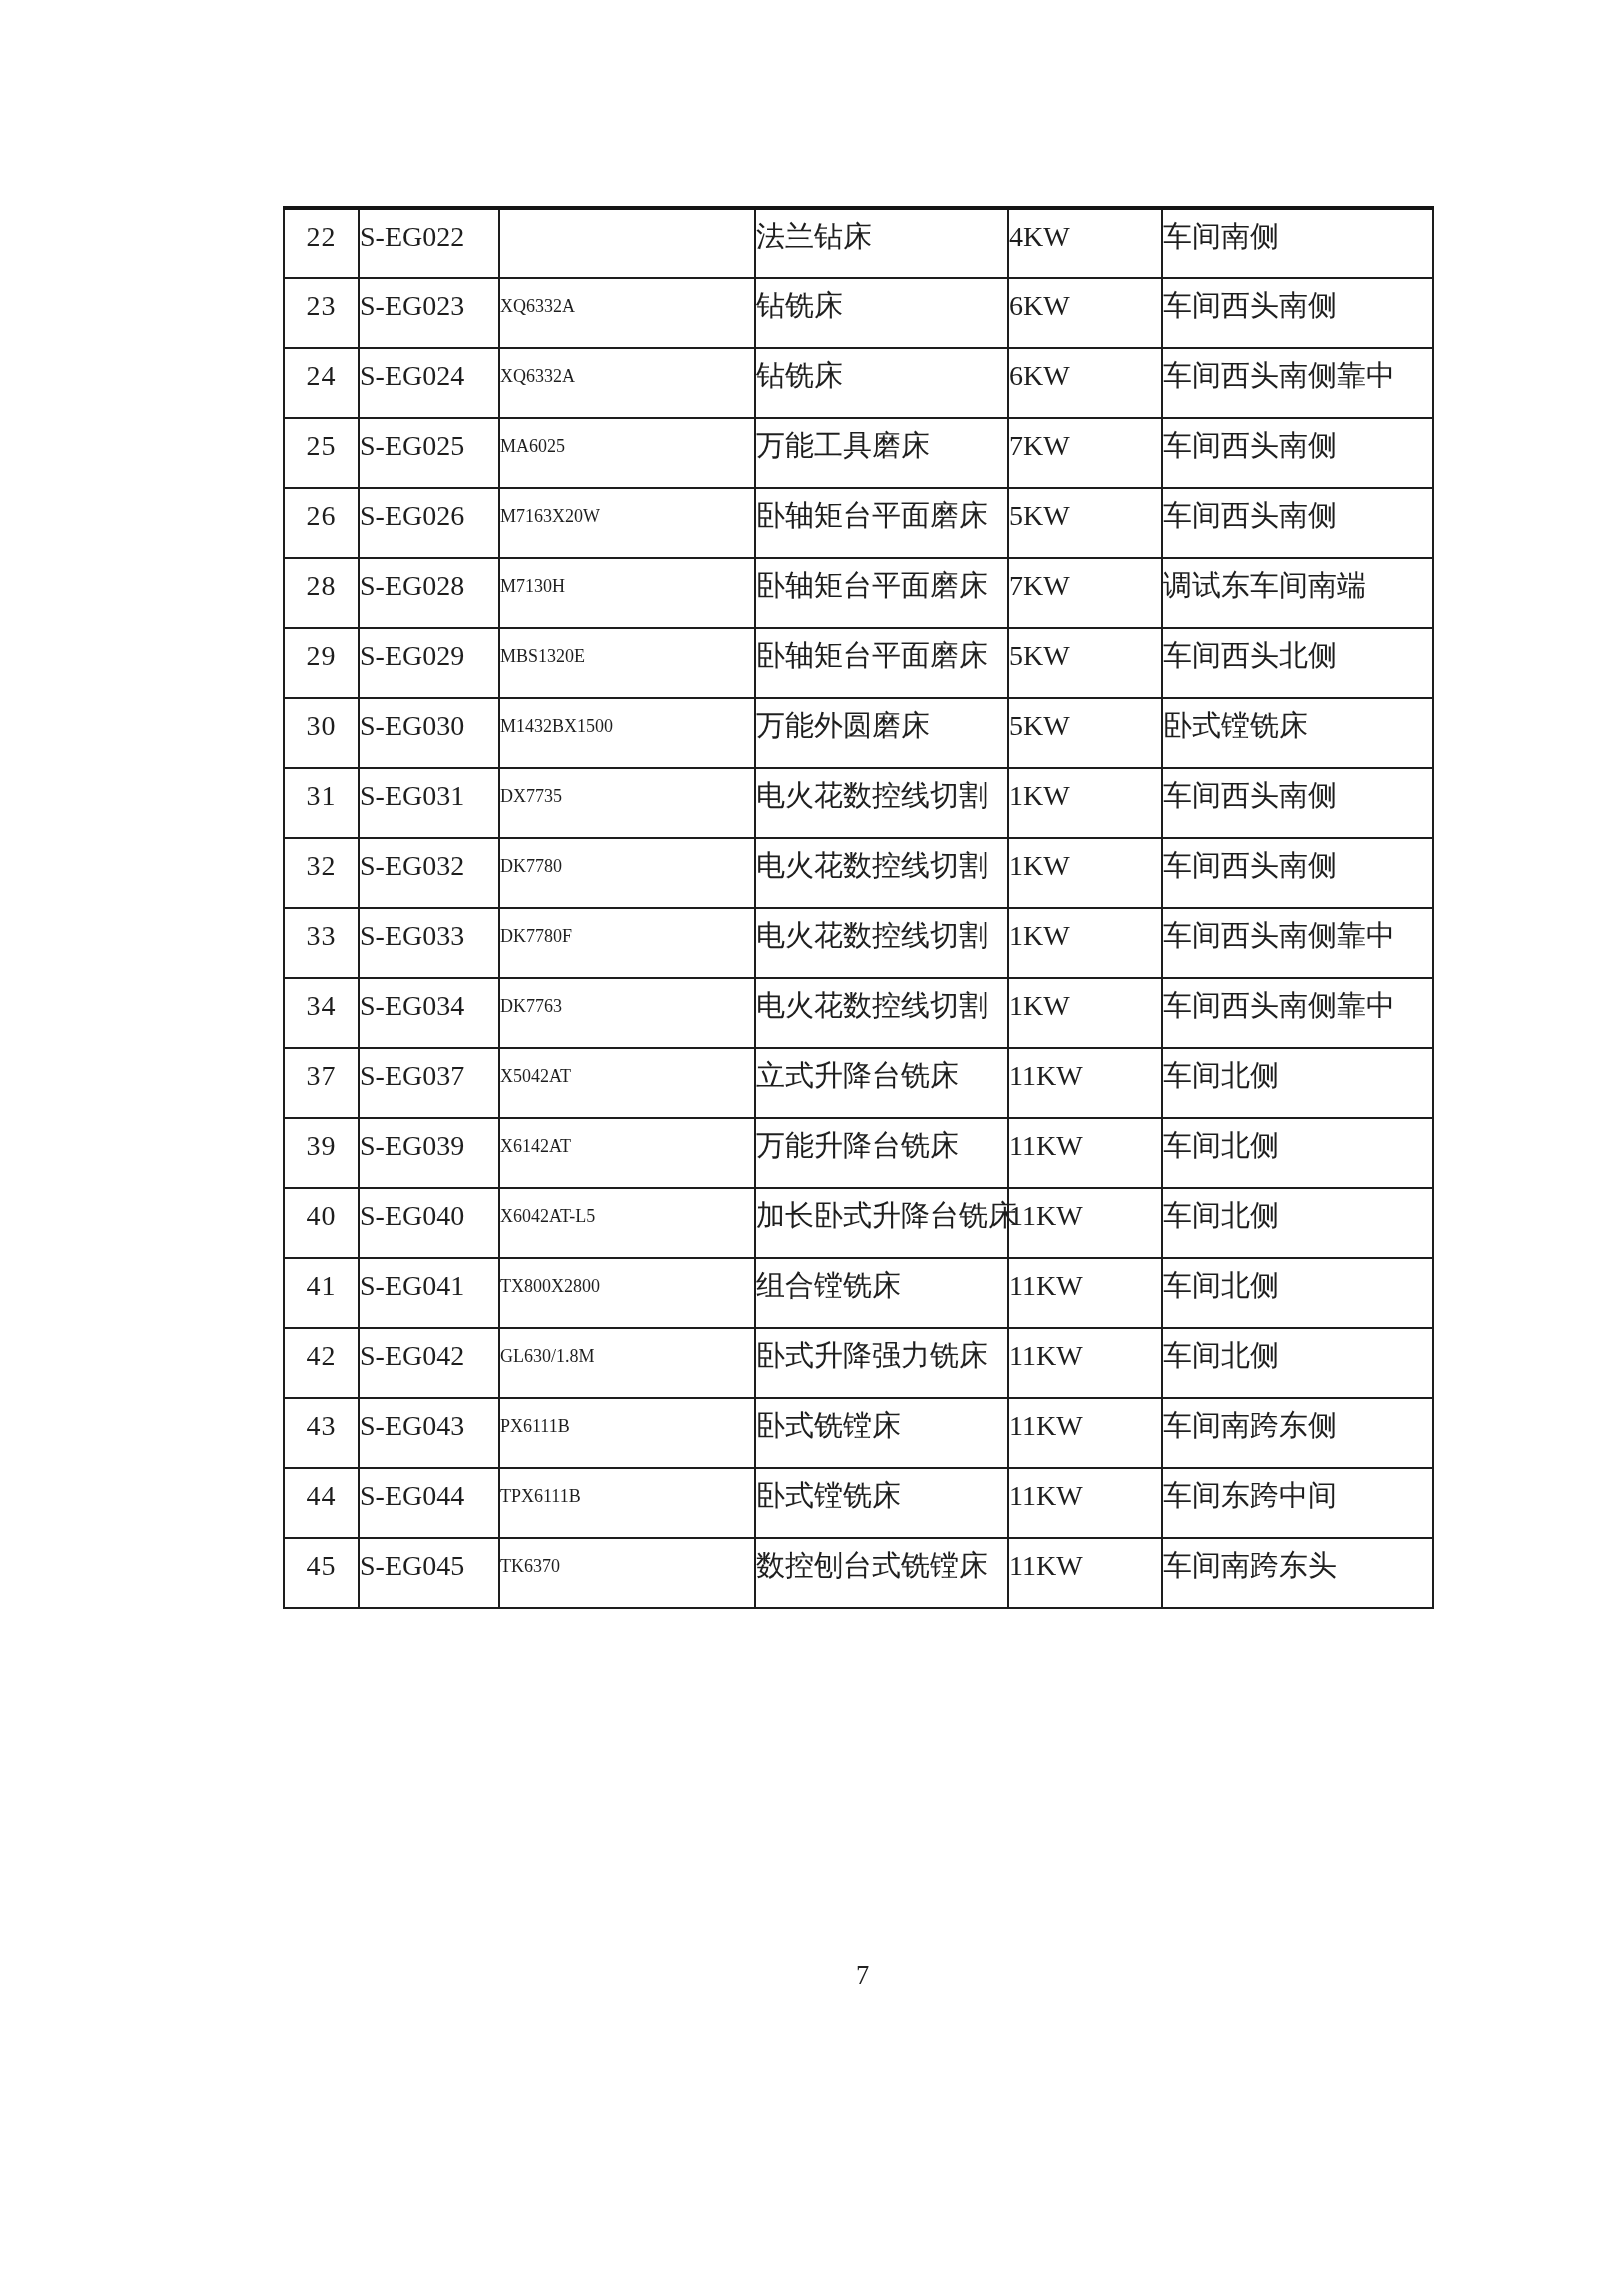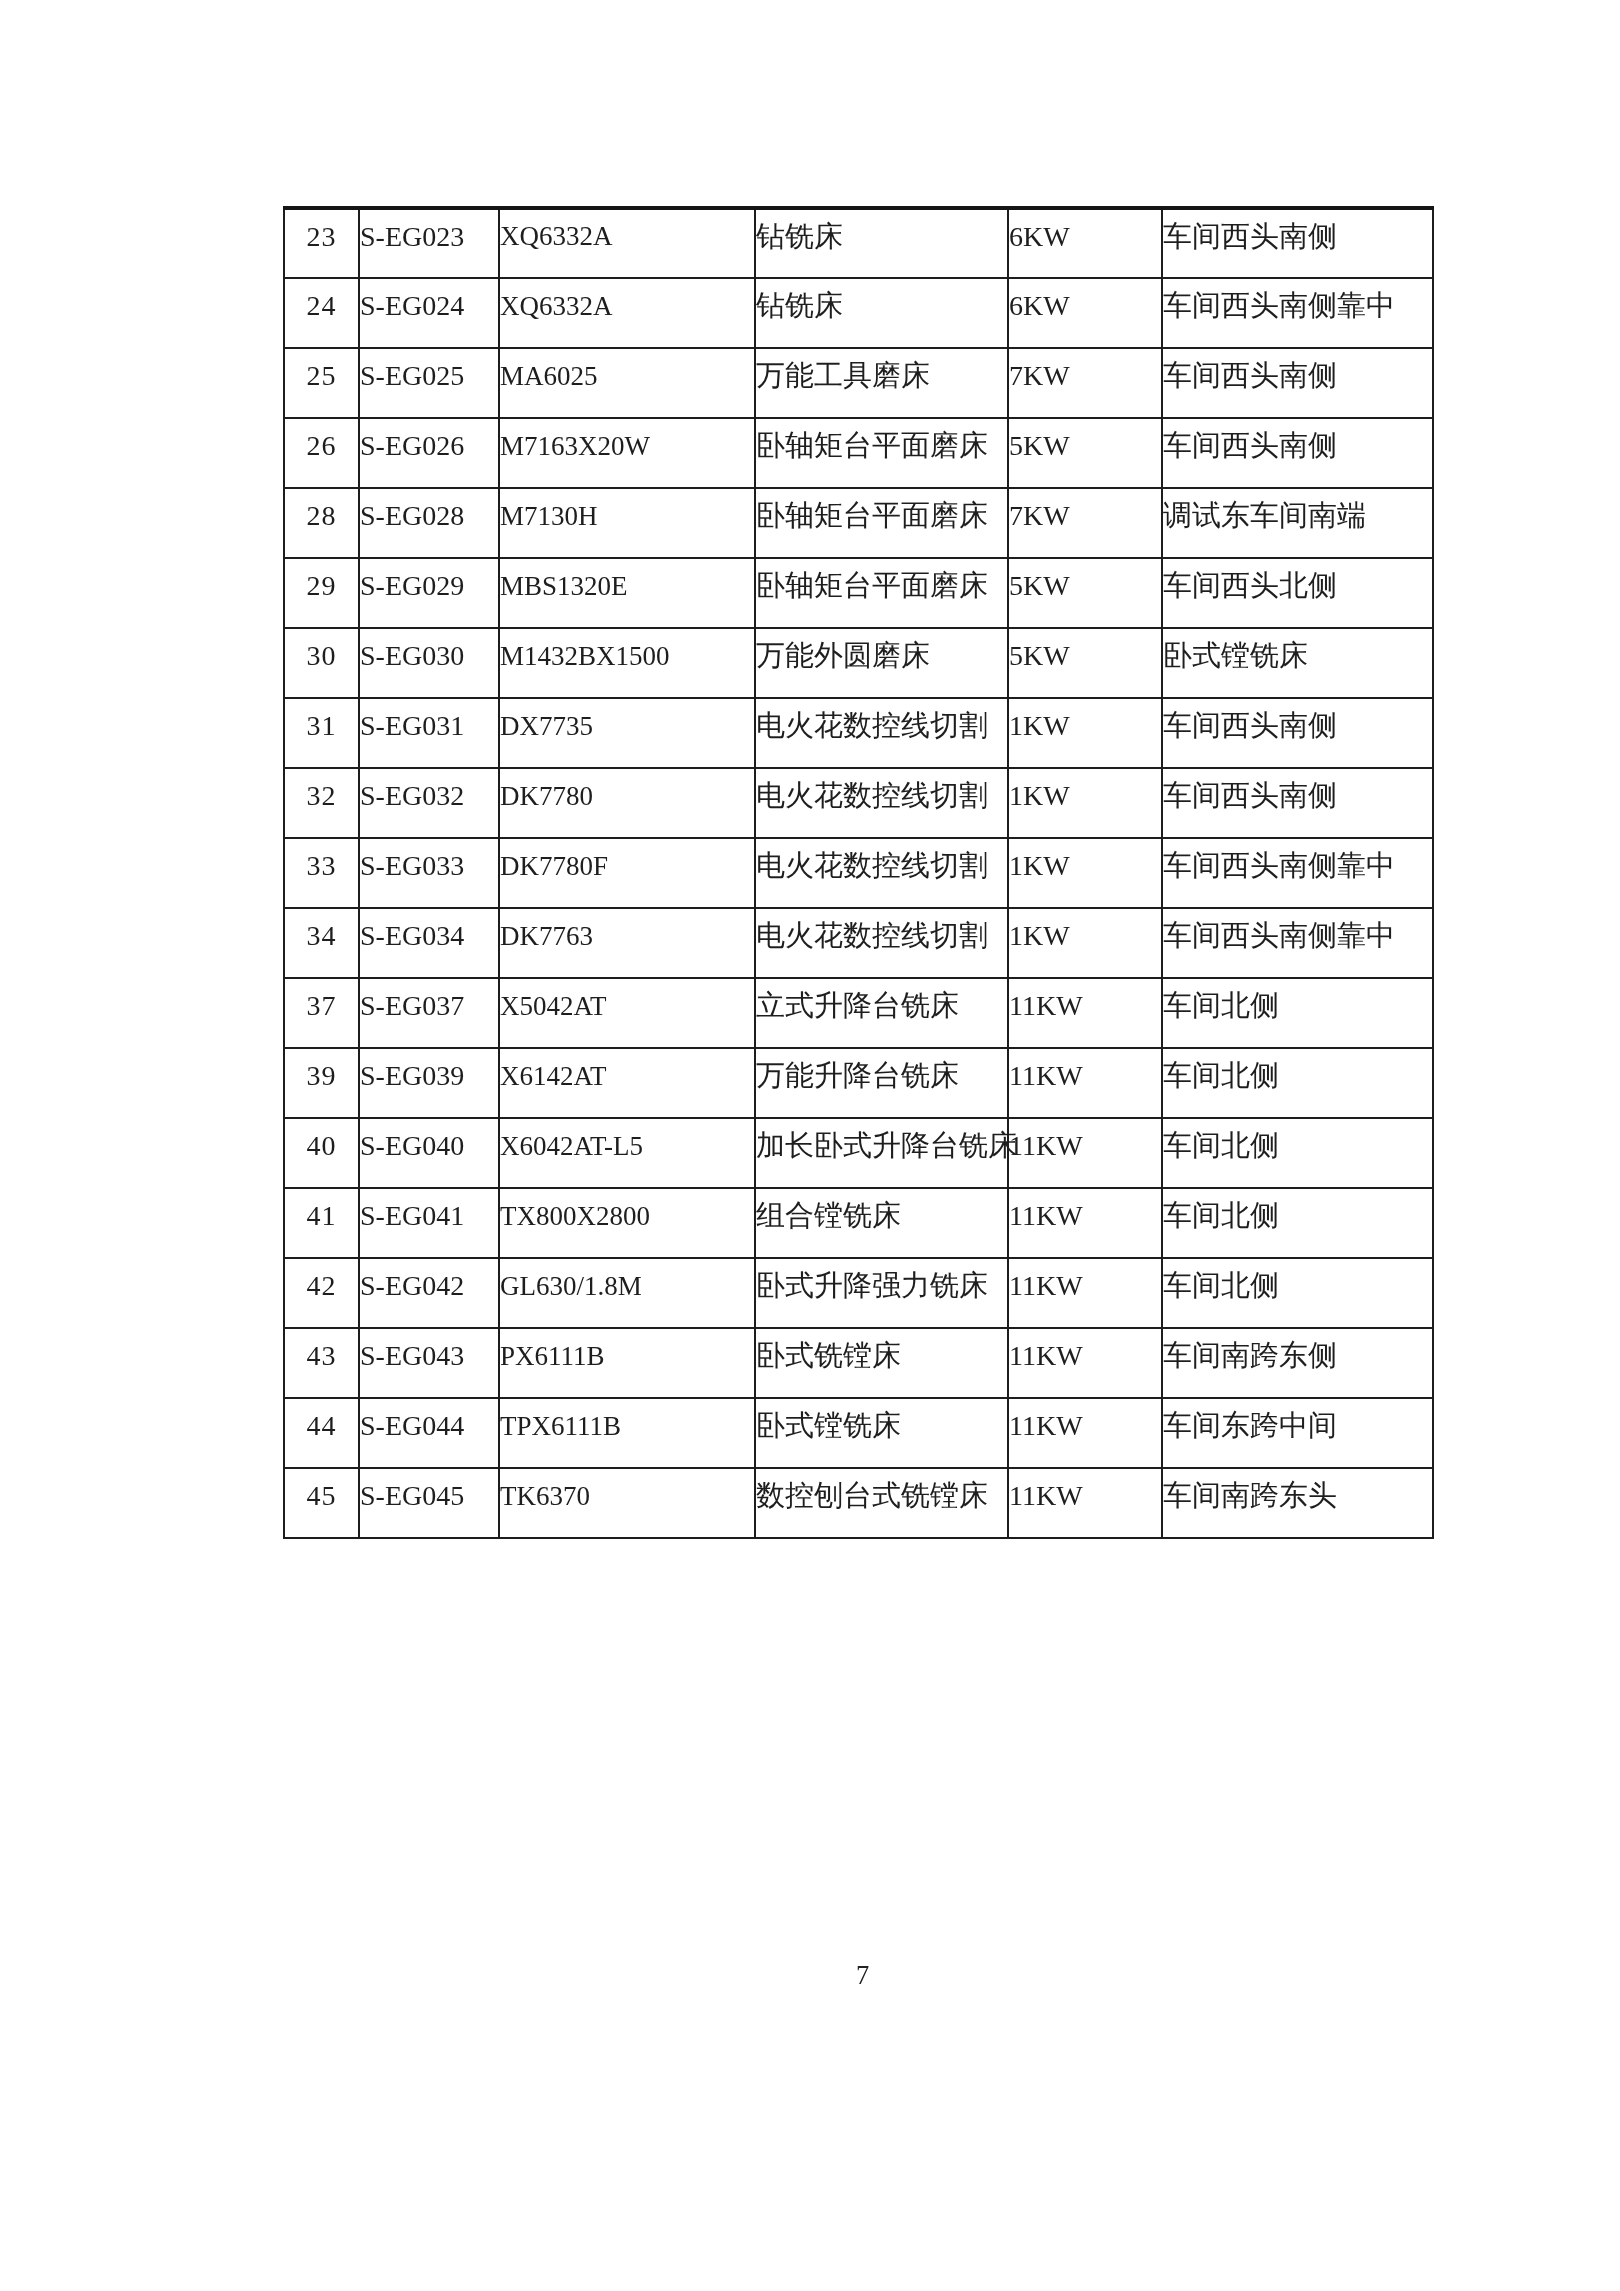--- a/index.html
+++ b/index.html
@@ -43,21 +43,21 @@
     text-align: center;
     font-size: 28px;
     letter-spacing: 1px;
   }
   td.c-code {
     padding-left: 3.9px;
     font-size: 28px;
   }
   td.c-model {
     padding-left: 9.8px;
-    font-size: 27px;
+    font-size: 18px;
   }
   td.c-name {
     padding-left: 8.8px;
     font-size: 29px;
   }
   td.c-power {
     padding-left: 7.8px;
     font-size: 28px;
   }
   td.c-location {
@@ -83,20 +83,28 @@
     <colgroup>
       <col style="width:75px">
       <col style="width:140px">
       <col style="width:256px">
       <col style="width:253px">
       <col style="width:154px">
       <col style="width:271px">
     </colgroup>
     <tbody>
         <tr>
+    <td class="c-no">22</td>
+    <td class="c-code">S-EG022</td>
+    <td class="c-model"></td>
+    <td class="c-name">法兰钻床</td>
+    <td class="c-power">4KW</td>
+    <td class="c-location">车间南侧</td>
+  </tr>
+        <tr>
     <td class="c-no">23</td>
     <td class="c-code">S-EG023</td>
     <td class="c-model">XQ6332A</td>
     <td class="c-name">钻铣床</td>
     <td class="c-power">6KW</td>
     <td class="c-location">车间西头南侧</td>
   </tr>
         <tr>
     <td class="c-no">24</td>
     <td class="c-code">S-EG024</td>

